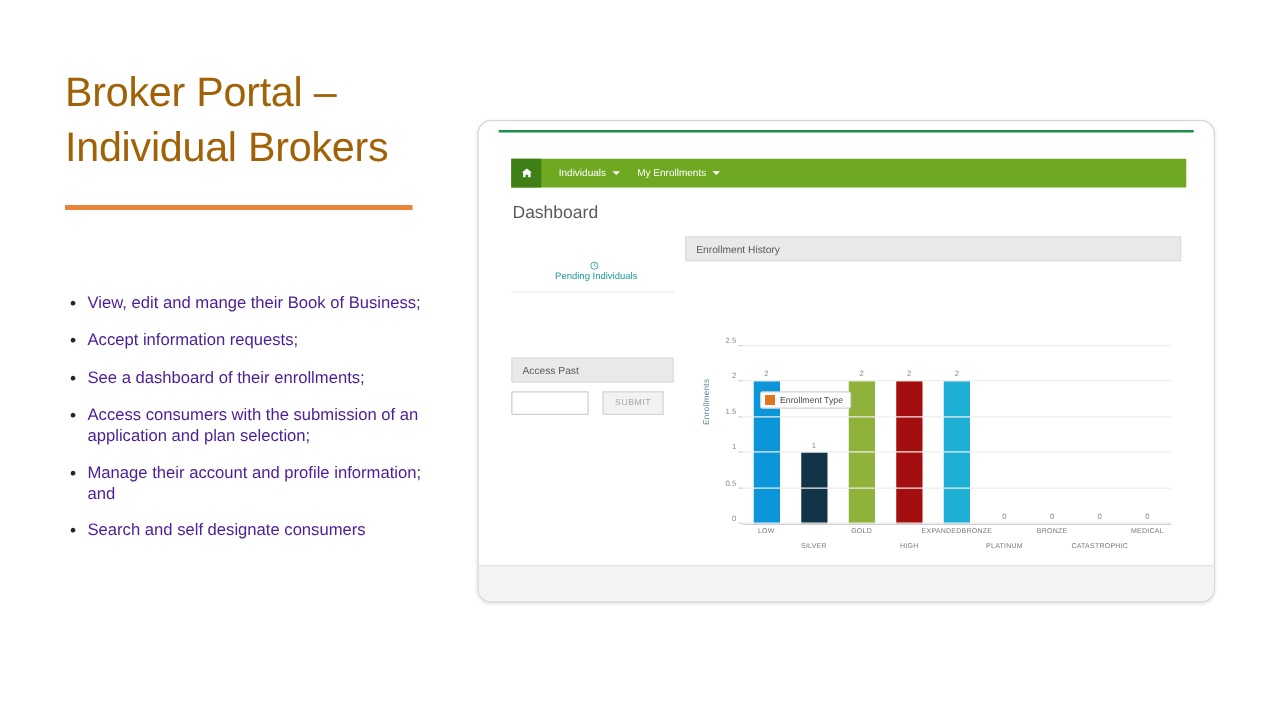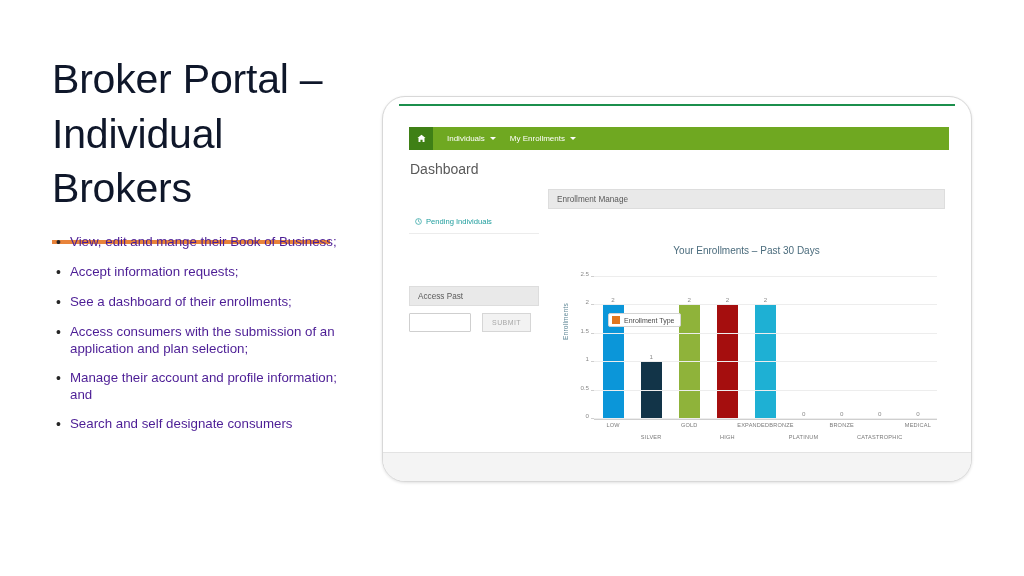--- a/index.html
+++ b/index.html
@@ -17,24 +17,24 @@
   }
 
   
   .slide-left {
     position: absolute;
     left: 52px;
     top: 52px;
     width: 290px;
   }
   .slide-title {
-    font-size: 41px;
+    font-size: 33px;
     line-height: 1.33;
     font-weight: normal;
-    color: #0f172a;
+    color: #a16207;
     letter-spacing: -0.2px;
     margin: 0;
     white-space: pre-line;
   }
   .title-rule {
     margin-top: 24px;
     width: 278px;
     height: 4px;
     background: #e8833a;
   }
@@ -65,21 +65,21 @@
 
   
   .portal {
     position: absolute;
     left: 382px;
     top: 96px;
     width: 588px;
     height: 384px;
     background: #ffffff;
     border: 1px solid #d8d8d8;
-    border-radius: 23px;
+    border-radius: 11px;
     box-shadow: 0 1px 3px rgba(0,0,0,0.12);
     overflow: hidden;
   }
   .portal-topline {
     position: absolute;
     left: 16px;
     right: 16px;
     top: 7px;
     height: 2px;
     background: #1b8f4c;
@@ -152,20 +152,21 @@
     box-sizing: border-box;
   }
   .ql-item {
     height: 24px;
     display: flex;
     align-items: center;
     border-bottom: 1px solid #ececec;
     font-size: 7.6px;
     color: #1f9d9d;
     padding-left: 6px;
+    flex-direction: column;
   }
   .ql-ico {
     width: 11px;
     display: flex;
     align-items: center;
     justify-content: flex-start;
   }
 
   .access-row {
     position: absolute;
@@ -399,24 +400,23 @@
       <span>Pending Individuals</span>
     </div>
   </div>
 
   <div class="card-head" id="access-code-head">Access Past</div>
   <div class="access-row">
     <input class="access-input" type="text" placeholder="" style="">
     <div class="submit-btn">SUBMIT</div>
   </div>
 
-  <div class="card-head" id="enroll-head">Enrollment Manage</div>
+  <div class="card-head" id="enroll-head">Enrollment History</div>
 
   <div class="chart-area">
-    <div class="chart-title">Your Enrollments – Past 30 Days</div>
     <div class="ylabel">Enrollments</div>
     <div class="plot" id="plot">
       <div class="bars" id="bars">
           <div class="bar-slot">
             <div class="bar" style="height: 80%; background: rgb(11, 150, 217);"></div>
             <div class="bar-val" style="bottom: calc(80% + 2px);">2</div>
           </div>
           <div class="bar-slot">
             <div class="bar" style="height: 40%; background: rgb(18, 52, 72);"></div>
             <div class="bar-val" style="bottom: calc(40% + 2px);">1</div>

